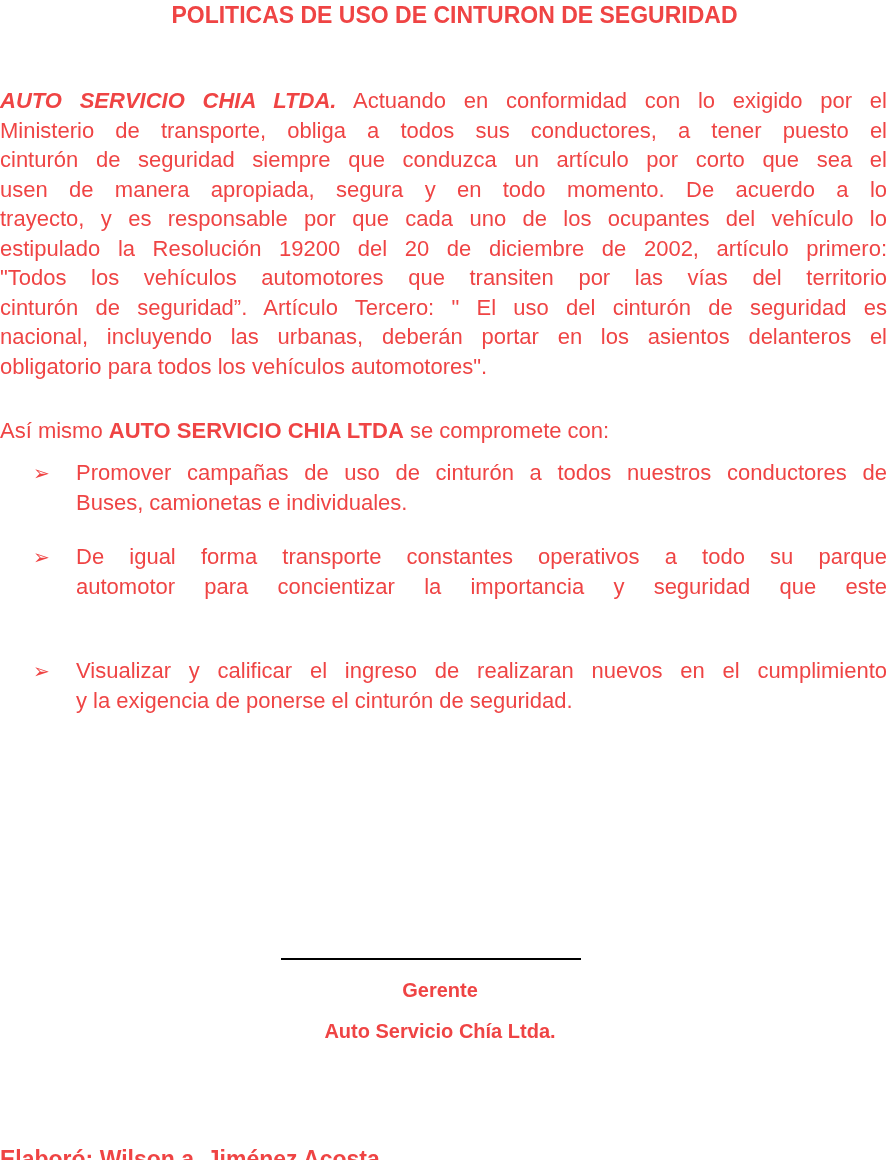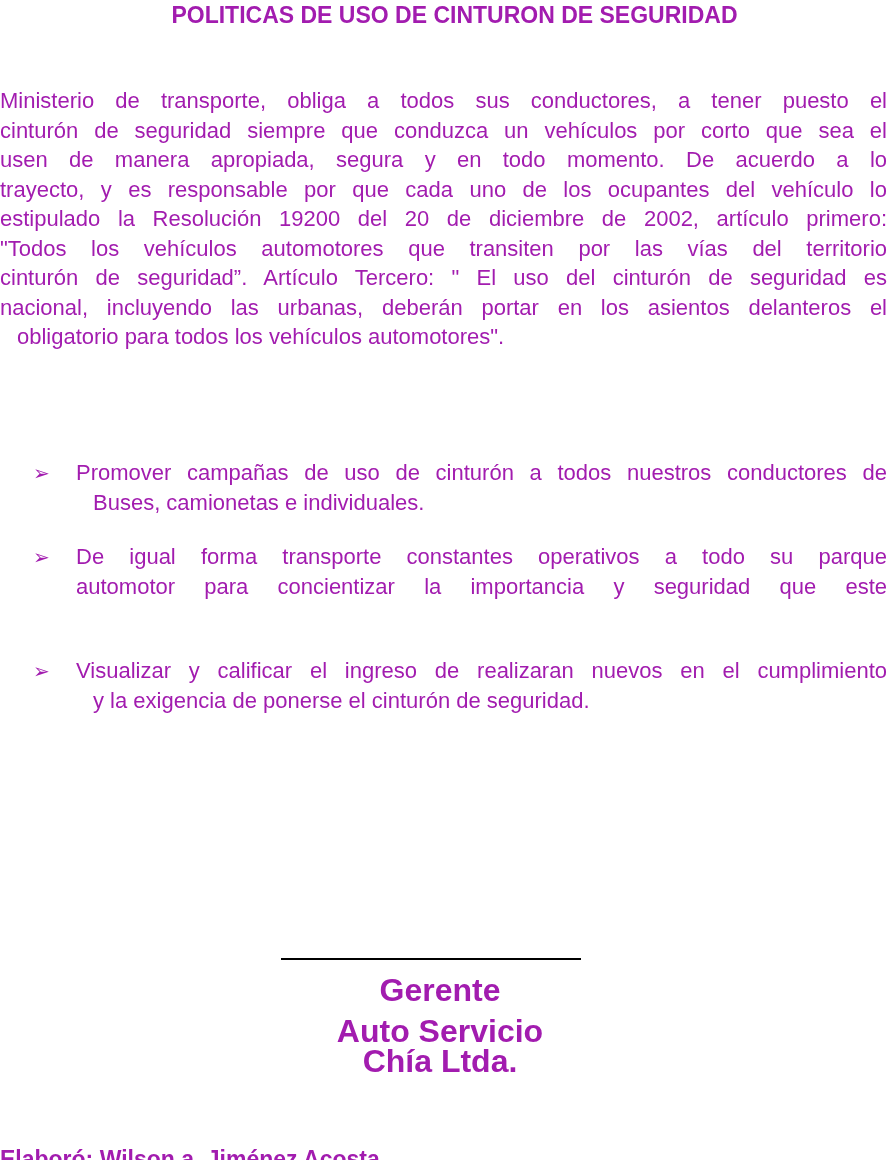--- a/index.html
+++ b/index.html
@@ -2,38 +2,38 @@
 <html><head>
 <meta charset="utf-8">
 <style>
   * { margin: 0; padding: 0; box-sizing: border-box; }
   html, body { background: #ffffff; }
   .page {
     position: relative;
     width: 887px;
     height: 1160px;
     background: #ffffff;
-    color: #a21caf;
+    color: #ef4444;
     font-family: "Liberation Sans", "DejaVu Sans", sans-serif;
     overflow: hidden;
   }
   .title {
     position: absolute;
     top: 0;
     left: 0;
     width: 100%;
     padding-left: 22px;
     text-align: center;
     font-size: 23px;
     font-weight: bold;
     line-height: 30px;
   }
   .body-text { font-size: 22px; line-height: 29.5px; }
   .jl { text-align: justify; text-align-last: justify; }
-  .ll { text-align: right; text-align-last: left; padding-left: 17px; }
+  .ll { text-align: right; text-align-last: left; }
   .p1 { position: absolute; top: 86px; left: 0; width: 100%; }
   .company-inline { font-weight: bold; font-style: italic; }
   .commit { position: absolute; top: 416px; left: 0; width: 100%; }
   .commit-company { font-weight: bold; }
   .bullet {
     position: absolute;
     left: 0;
     width: 100%;
     padding-left: 76px;
   }
@@ -49,51 +49,53 @@
   .b2 { top: 542px; }
   .b3 { top: 656px; }
   .signature {
     position: absolute;
     top: 958px;
     left: 281px;
     width: 300px;
     text-align: center;
   }
   .sig-line { height: 0; border-top: 2px solid #000000; width: 300px; }
-  .sig-text { padding-left: 18px; font-size: 32px; font-weight: bold; line-height: 30px; }
+  .sig-text { padding-left: 18px; font-size: 20px; font-weight: bold; line-height: 30px; }
   .sig-role { margin-top: 15px; }
   .sig-company { margin-top: 11px; }
   .footer {
     position: absolute;
     top: 1149px;
     left: 0;
     font-size: 23px;
     font-weight: bold;
     line-height: 20px;
   }
 </style>
 </head>
 <body>
 
 <div class="page">
 
   <h1 class="title">POLITICAS DE USO DE CINTURON DE SEGURIDAD</h1>
 
   <div class="p1 body-text">
+    <div class="jl"><span class="company-inline">AUTO SERVICIO CHIA LTDA.</span><span> Actuando en conformidad con lo exigido por el</span></div>
     <div class="jl">Ministerio de transporte, obliga a todos sus conductores, a tener puesto el</div>
-    <div class="jl">cinturón de seguridad siempre que conduzca un vehículos por corto que sea el</div>
+    <div class="jl">cinturón de seguridad siempre que conduzca un artículo por corto que sea el</div>
     <div class="jl">usen de manera apropiada, segura y en todo momento. De acuerdo a lo</div>
     <div class="jl">trayecto, y es responsable por que cada uno de los ocupantes del vehículo lo</div>
     <div class="jl">estipulado la Resolución 19200 del 20 de diciembre de 2002, artículo primero:</div>
     <div class="jl">"Todos los vehículos automotores que transiten por las vías del territorio</div>
     <div class="jl">cinturón de seguridad”. Artículo Tercero: " El uso del cinturón de seguridad es</div>
     <div class="jl">nacional, incluyendo las urbanas, deberán portar en los asientos delanteros el</div>
     <div class="ll">obligatorio para todos los vehículos automotores".</div>
   </div>
 
+  <div class="commit body-text ll"><span>Así mismo </span><span class="commit-company">AUTO SERVICIO CHIA LTDA</span><span> se compromete con:</span></div>
 
   <div class="bullet b1 body-text">
     <span class="marker">➢</span>
     <div class="jl">Promover campañas de uso de cinturón a todos nuestros conductores de</div>
     <div class="ll">Buses, camionetas e individuales.</div>
   </div>
 
   <div class="bullet b2 body-text">
     <span class="marker">➢</span>
     <div class="jl">De igual forma transporte constantes operativos a todo su parque</div>

